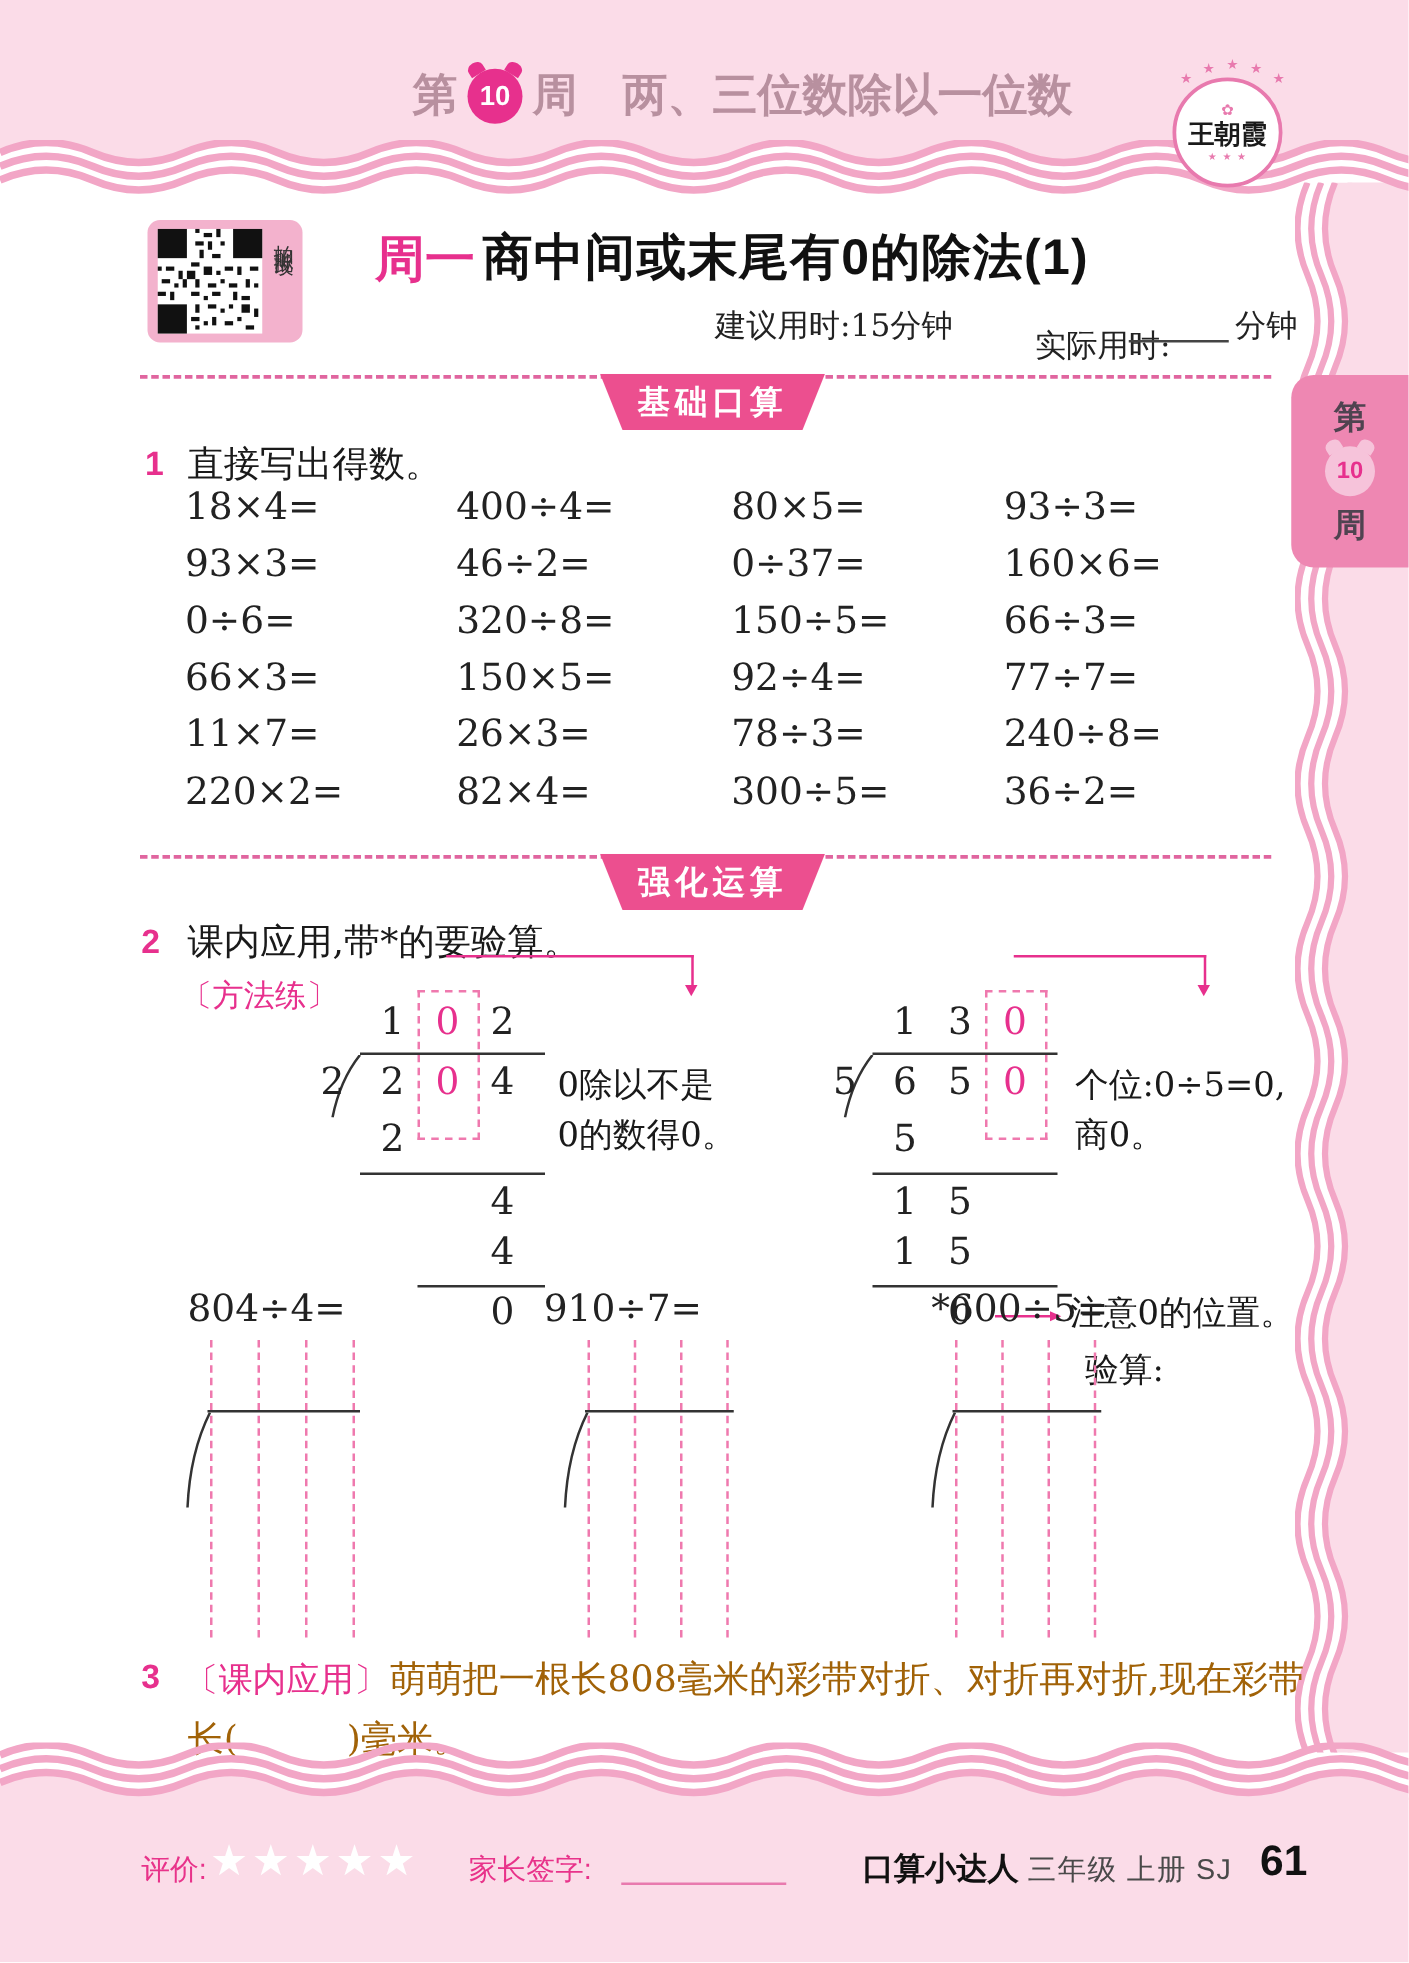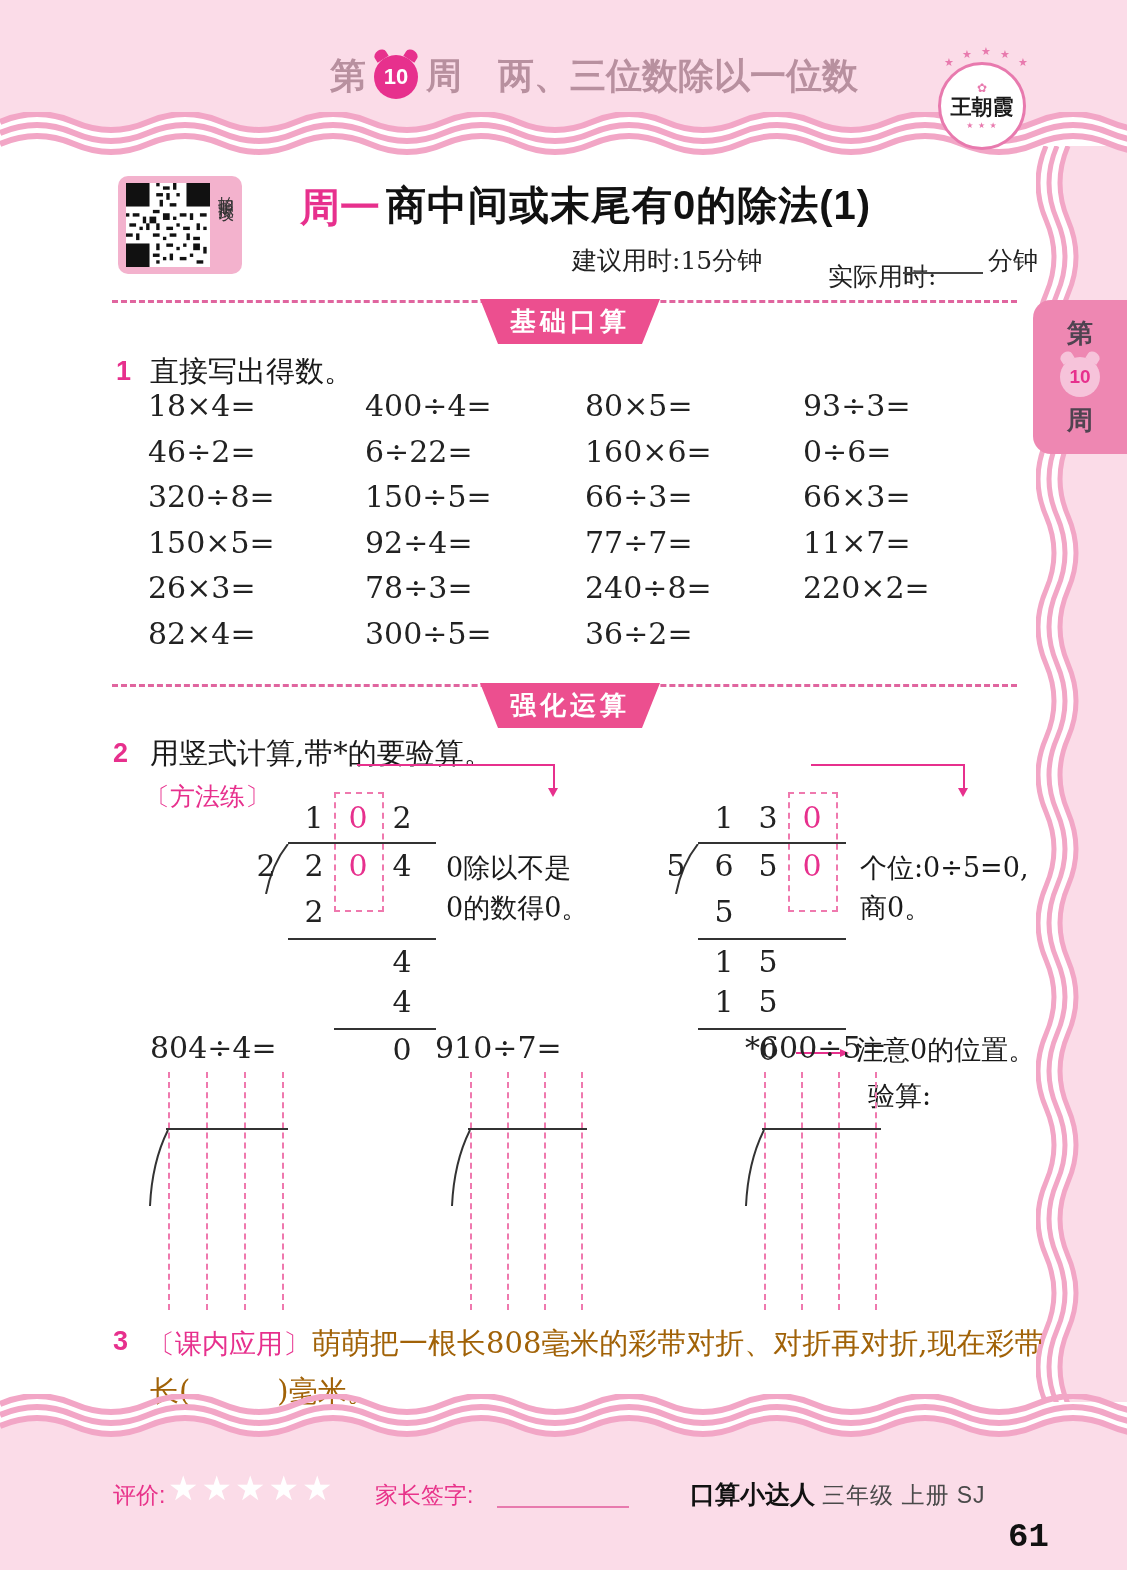--- a/index.html
+++ b/index.html
@@ -60,21 +60,21 @@
   .vguide{position:absolute;width:0;border-left:2px dashed #ef79ae;}
   .prob{font-size:30px;white-space:nowrap;}
   
   .tag{color:#e7308d;font-size:27px;}
   .body3{font-size:29px;color:#a16207;white-space:nowrap;}
   
   .flabel{color:#e8338a;font-family:"Liberation Sans",sans-serif;font-size:23px;}
   .fstars{color:#fff;font-size:34px;letter-spacing:3px;}
   .fbook{color:#111;font-family:"Liberation Sans",sans-serif;font-weight:bold;font-size:25px;}
   .fedition{color:#4a4a4a;font-family:"Liberation Sans",sans-serif;font-size:23px;letter-spacing:1px;}
-  .fpage{color:#111;font-family:Liberation Mono, monospace;font-weight:bold;font-size:34px;margin-top:48px;}
+  .fpage{color:#111;font-family:Liberation Sans, sans-serif;font-weight:bold;font-size:34px;}
   .signline{border-bottom:2px solid #e87aae;}
   .tab{left:1033px;top:300px;width:94px;height:154px;background:#ee87b2;border-radius:18px 0 0 18px;z-index:6;
        display:flex;flex-direction:column;align-items:center;justify-content:center;gap:6px;}
   .tab .ch{font-family:"Liberation Sans",sans-serif;font-weight:bold;font-size:26px;color:#4f4350;}
 </style>
 </head>
 <body>
 
 <div class="page">
 
@@ -198,22 +198,23 @@
     <span>基础口算</span>
   </div>
   <span class="abs pnum" style="left:116px;top:356px;">1</span>
   <span class="abs instr" style="left:150px;top:352px;">直接写出得数。</span>
 
   <div class="abs pgrid">
     <span class="pcell">18×4=</span>
     <span class="pcell">400÷4=</span>
     <span class="pcell">80×5=</span>
     <span class="pcell">93÷3=</span>
+    <span class="pcell">93×3=</span>
     <span class="pcell">46÷2=</span>
-    <span class="pcell">6÷22=</span>
+    <span class="pcell">0÷37=</span>
     <span class="pcell">160×6=</span>
     <span class="pcell">0÷6=</span>
     <span class="pcell">320÷8=</span>
     <span class="pcell">150÷5=</span>
     <span class="pcell">66÷3=</span>
     <span class="pcell">66×3=</span>
     <span class="pcell">150×5=</span>
     <span class="pcell">92÷4=</span>
     <span class="pcell">77÷7=</span>
     <span class="pcell">11×7=</span>
@@ -224,21 +225,21 @@
     <span class="pcell">82×4=</span>
     <span class="pcell">300÷5=</span>
     <span class="pcell">36÷2=</span>
   </div>
 
   <div class="abs dsep" style="top:684px;"></div>
   <div class="abs banner" style="left:480px;top:683px;">
     <span>强化运算</span>
   </div>
   <span class="abs pnum" style="left:113px;top:738px;">2</span>
-  <span class="abs instr" style="left:150px;top:734px;">用竖式计算,带*的要验算。</span>
+  <span class="abs instr" style="left:150px;top:734px;">课内应用,带*的要验算。</span>
   <span class="abs mlabel" style="left:145px;top:780px;">〔方法练〕</span>
 
   <div class="abs dwrap" style="left:250px;top:800px;">
     <div class="dbox" style="left:84px;top:-8px;width:46px;height:116px;"></div>
     <div class="conn" style="left:107px;top:-36px;width:196px;height:26px;"></div>
     <div class="arrdn" style="left:298px;top:-12px;"></div>
     <span class="dcell" style="left:44px;top:0;">1</span>
     <span class="dcell pink" style="left:88px;top:0;">0</span>
     <span class="dcell" style="left:132px;top:0;">2</span>
     <div class="hline" style="left:38px;top:42px;width:148px;"></div>

